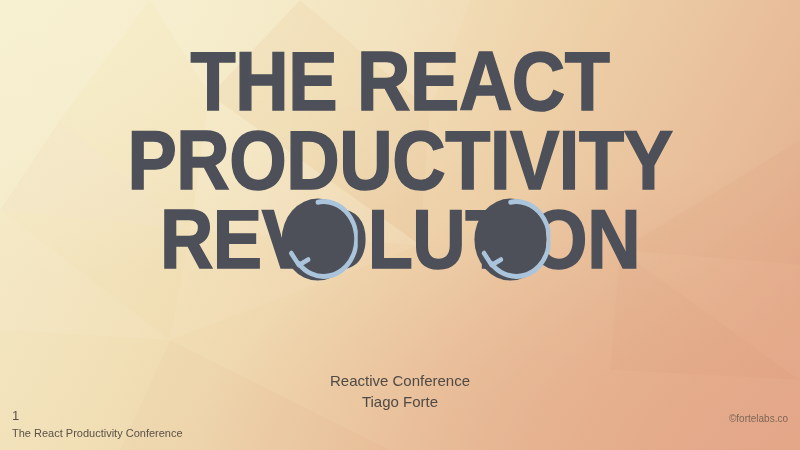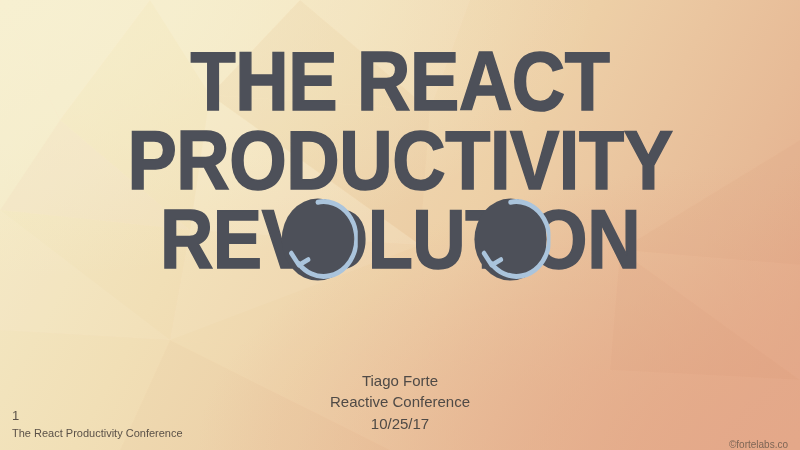--- a/index.html
+++ b/index.html
@@ -82,21 +82,21 @@
     position:absolute;
     left:12px; bottom:8px;
     color:#5a5148;
     line-height:1.45;
   }
   #slide-number { display:block; font-size:13px; }
   #footer-title { display:block; font-size:11px; }
 
   #watermark {
     position:absolute;
-    right:12px; bottom:0;
+    right:12px; bottom:26px;
     font-size:10px;
     color:#6b5a4c;
     opacity:.85;
     margin-left:39px;
   }
 </style>
 </head>
 <body>
 
 <div id="slide">
@@ -172,23 +172,22 @@
             <circle cx="50" cy="50" r="45" fill="#4d5059"></circle>
             <path d="M 50 9 A 41 41 0 1 1 26 76" fill="none" stroke="#aac4dc" stroke-width="5.5" stroke-linecap="round"></path>
             <path d="M 17 65 L 26.5 78 L 38 72" fill="none" stroke="#aac4dc" stroke-width="5.5" stroke-linecap="round" stroke-linejoin="round"></path>
           </svg>
         </span>
       </span>
     </span>
   </div>
 
   <div id="subtitle">
+    <span>Reactive Conference</span>
     <span>Tiago Forte</span>
-    <span>Reactive Conference</span>
-    <span>10/25/17</span>
   </div>
 
   <div id="footer-left">
     <span id="slide-number">1</span>
     <span id="footer-title">The React Productivity Conference</span>
   </div>
 
   <div id="watermark">©fortelabs.co</div>
 
 </div>

